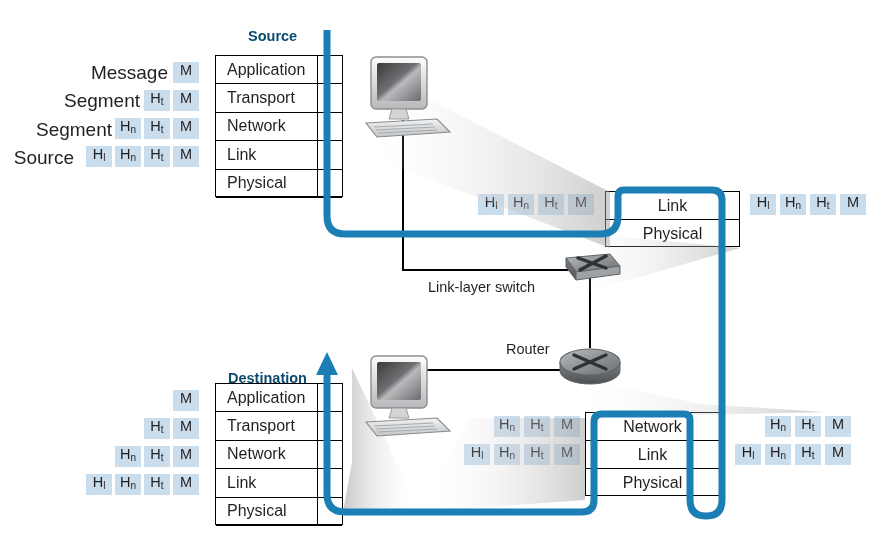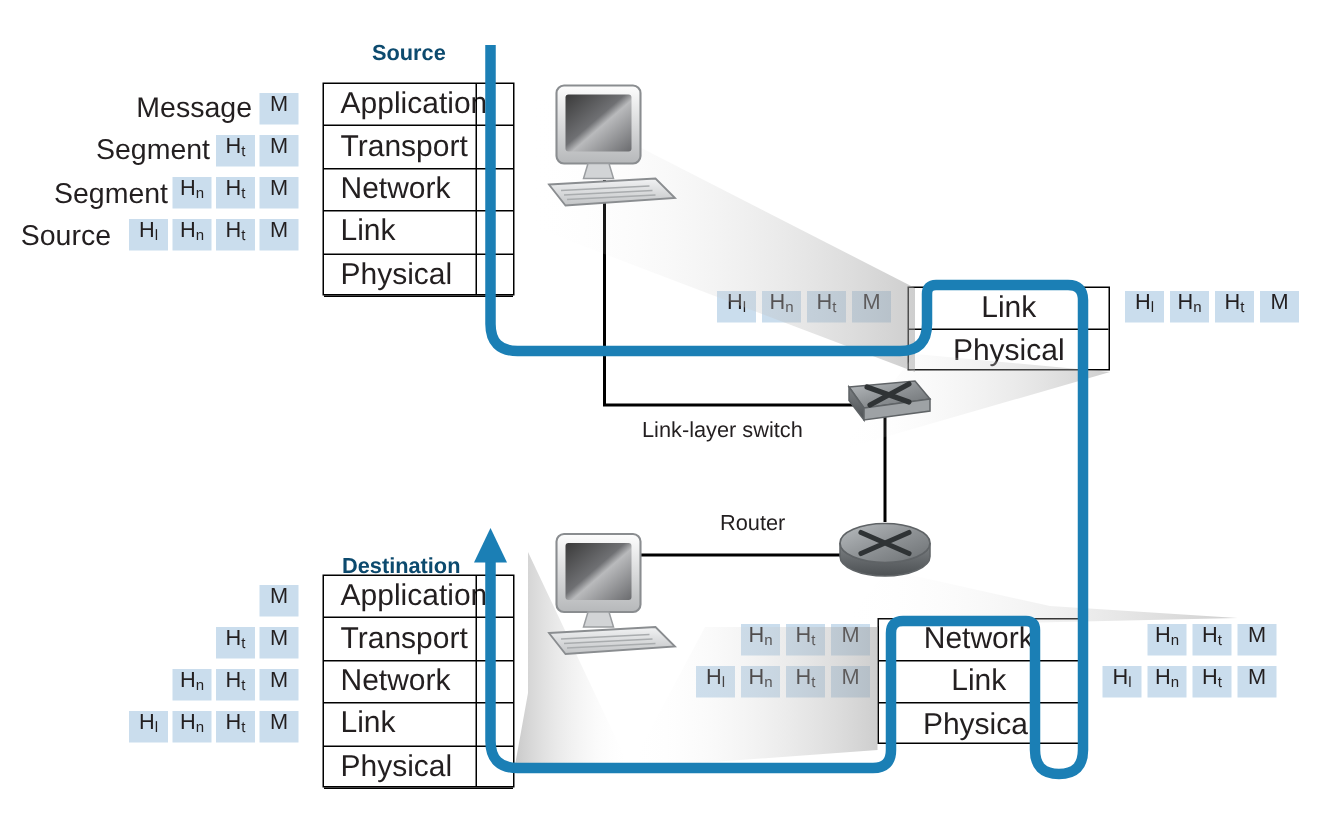--- a/index.html
+++ b/index.html
@@ -8,21 +8,21 @@
     font-family:"Liberation Sans", sans-serif;
     color:#231f20;overflow:hidden;
   }
   .stage{position:absolute;left:0;top:0;width:886px;height:550px;}
 
   
   .stack{position:absolute;border:1.4px solid #000;background:#fff;box-sizing:border-box;}
   .layer{
     box-sizing:border-box;border-bottom:1.4px solid #000;
     display:flex;align-items:center;
-    font-size:20px;color:#231f20;background:transparent;
+    font-size:16px;color:#231f20;background:transparent;
   }
   .layer:last-child{border-bottom:none;}
   .layer .lbl{padding-left:11px;}
   .stack.centered .layer .lbl{padding-left:0;width:100%;text-align:center;}
 
   
   .spur{position:absolute;top:0;bottom:0;border-left:1.4px solid #000;}
 
   
   .chips{position:absolute;display:flex;align-items:center;}
@@ -297,16 +297,16 @@
       <div class="chip" style="width:26px;">H<sub>n</sub></div>
       <div class="chip" style="width:26px;">H<sub>t</sub></div>
       <div class="chip" style="width:26px;">M</div>
     </div>
   </div>
 
   <div class="textLayer">
     <div class="title" style="left:248px;top:28px;">Source</div>
     <div class="title" style="left:228px;top:354px;margin-top:16px;">Destination</div>
     <div class="devlabel" style="left:428px;top:279px;">Link-layer switch</div>
-    <div class="devlabel" style="left:480px;top:341px;">Router</div>
+    <div class="devlabel" style="left:506px;top:341px;">Router</div>
   </div>
 
 </div>
 
 </body></html>

